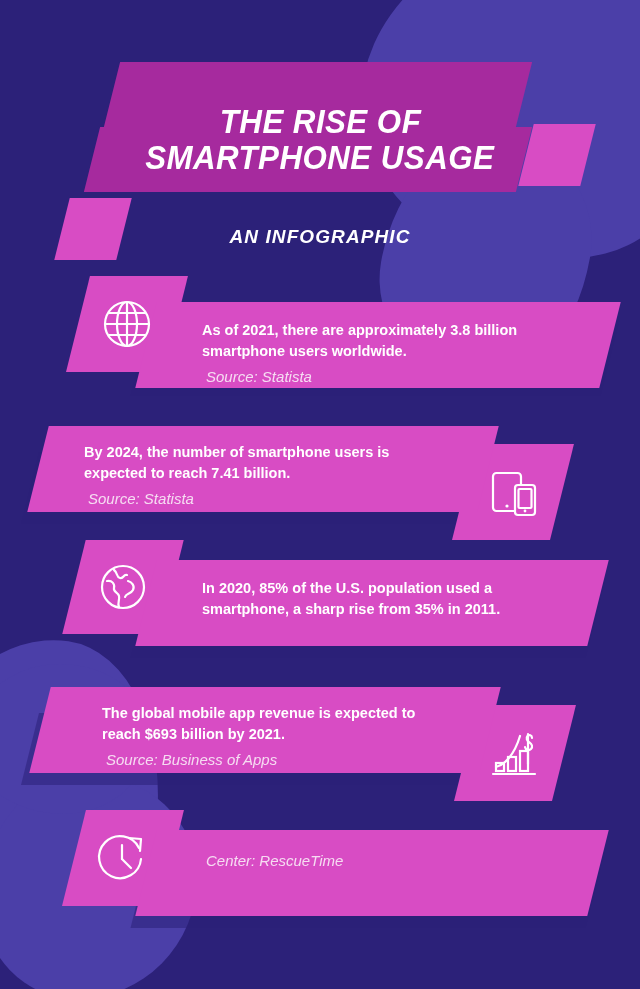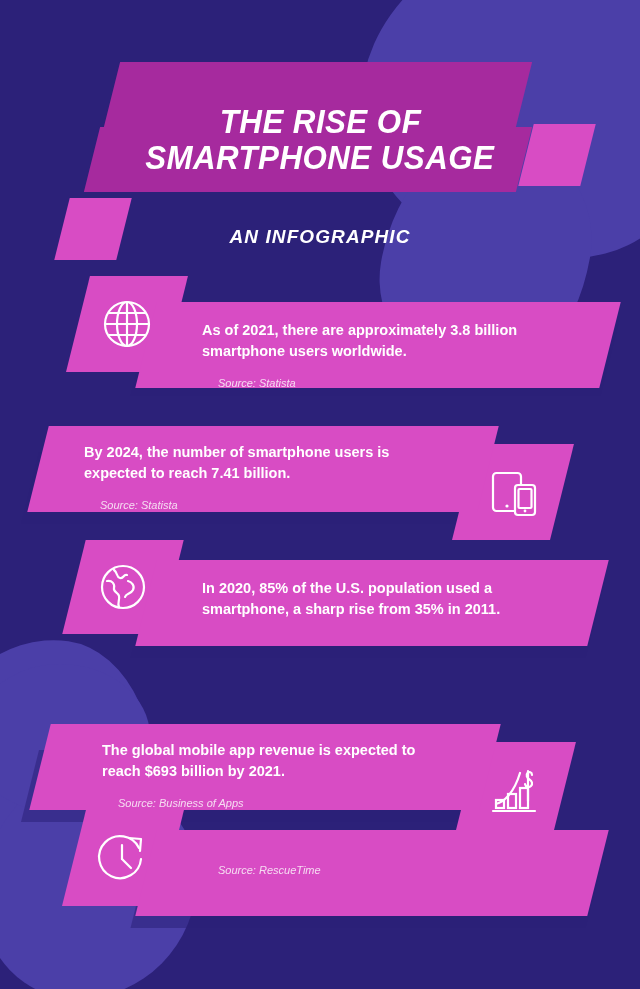--- a/index.html
+++ b/index.html
@@ -78,21 +78,21 @@
   }
   .icon-tile .glyph{transform:skewX(14deg);display:block;}
   .card-body{
     position:absolute;z-index:5;pointer-events:none;
   }
   .fact-text{
     color:#ffffff;font-size:14.5px;font-weight:bold;line-height:1.42;
     margin:0 0 7px 0;
   }
   .fact-source{
-    color:#F6DCF2;font-size:11px;font-style:italic;margin:16px;
+    color:#F6DCF2;font-size:15px;font-style:italic;margin:4px;
   }
   svg{display:block;}
 </style>
 </head>
 <body>
 
 <div id="poster">
 
   <div class="blob blob-tr"></div>
   <div class="blob blob-tr2"></div>
@@ -164,21 +164,21 @@
           <path d="M33 22 C37 23, 40 27, 38 31 C36 35, 31 34, 30 38" stroke-linecap="round"></path>
         </svg>
       </span>
     </div>
     <div class="band" style="left:146px;top:22px;width:452px;height:86px;"></div>
     <div class="card-body" style="left:202px;top:40px;width:350px;">
       <p class="fact-text">In 2020, 85% of the U.S. population used a smartphone, a sharp rise from 35% in 2011.</p>
     </div>
   </div>
 
-  <div class="card" style="top:710px;height:126px;">
+  <div class="card" style="top:673px;height:126px;">
     <div class="band band-shadow" style="left:30px;top:40px;width:450px;height:72px;"></div>
     <div class="icon-tile" style="left:466px;top:32px;width:98px;height:96px;">
       <span class="glyph">
         <svg width="56" height="56" viewBox="0 0 56 56" fill="none" stroke="#ffffff" stroke-width="2.2">
           <path d="M9 42 C17 40, 27 31, 33 11" stroke-linecap="round"></path>
           <path d="M41 9 v30" stroke-linecap="round"></path>
           <path d="M45 13 C45 10, 42 9.5, 40.5 11 C38.5 13, 40 16, 42.5 17.5 C45 19, 46 22, 44 24 C42 26, 38.5 25, 38 22" stroke-linecap="round"></path>
           <rect x="9" y="38" width="8" height="8"></rect>
           <rect x="21" y="32" width="8" height="14"></rect>
           <rect x="33" y="26" width="8" height="20"></rect>
@@ -200,17 +200,17 @@
         <svg width="56" height="56" viewBox="0 0 56 56" fill="none" stroke="#ffffff" stroke-width="2.2">
           <path d="M44 18 A21 21 0 1 0 46 29" stroke-linecap="round"></path>
           <polyline points="34,8 46,9 45,21" stroke-linecap="round" stroke-linejoin="round"></polyline>
           <line x1="27" y1="15" x2="27" y2="29" stroke-linecap="round"></line>
           <line x1="27" y1="29" x2="36" y2="38" stroke-linecap="round"></line>
         </svg>
       </span>
     </div>
     <div class="band" style="left:146px;top:22px;width:452px;height:86px;"></div>
     <div class="card-body" style="left:202px;top:40px;width:350px;">
-      <p class="fact-source">Source: RescueTime</p>
+      <p class="fact-source">Center: RescueTime</p>
     </div>
   </div>
 
 </div>
 
 </body></html>

